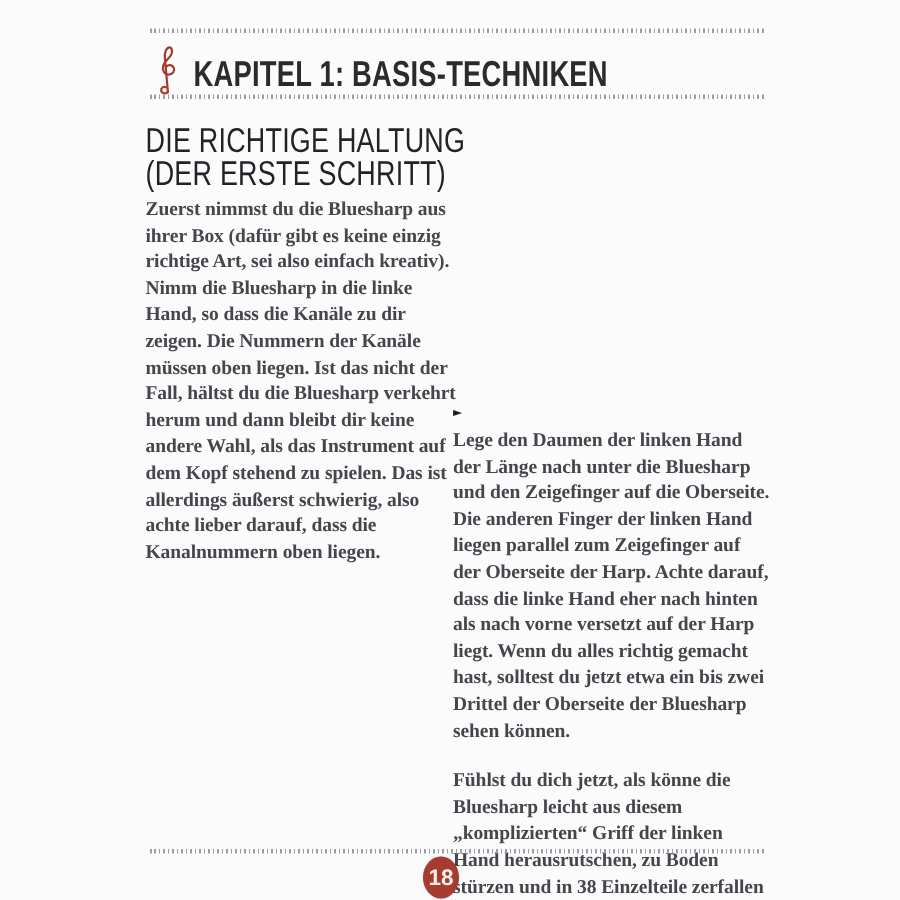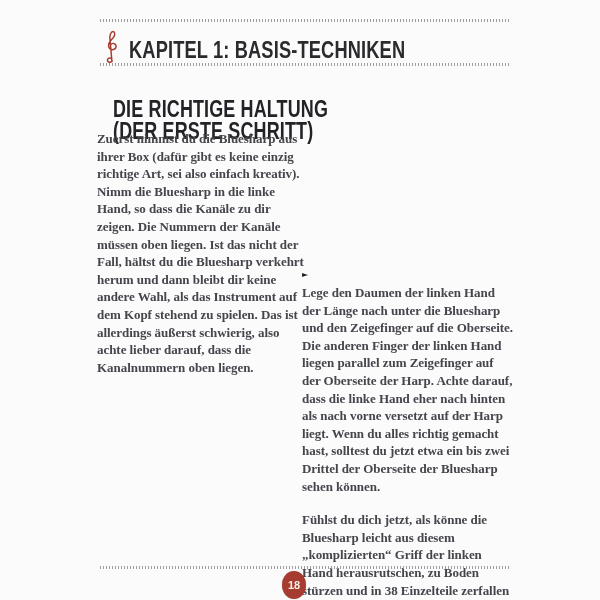--- a/index.html
+++ b/index.html
@@ -24,44 +24,44 @@
   }
   .clef-icon{width:17px;height:36px;flex:0 0 auto;}
   .chapter-title{
     font-family:"Liberation Sans","DejaVu Sans",sans-serif;
     font-weight:700;font-size:24px;color:#2b2b2e;
     letter-spacing:0.2px;white-space:nowrap;
   }
   .condensed{display:inline-block;transform:scaleX(0.76);transform-origin:0 50%;}
   
   .section-heading{
-    position:absolute;left:97px;top:82px;margin:16px;
+    position:absolute;left:97px;top:82px;margin:0;
     font-family:"Liberation Sans","DejaVu Sans",sans-serif;
-    font-weight:700;font-size:23px;line-height:22px;color:#232327;
+    font-weight:400;font-size:23px;line-height:22px;color:#232327;
     letter-spacing:0.2px;
   }
   .section-heading span{display:block;white-space:nowrap;transform:scaleX(0.78);transform-origin:0 50%;}
   
   .col{position:absolute;width:213px;font-size:13px;line-height:17.6px;color:#45454c;letter-spacing:-0.05px;}
   .col p{margin:0 0 16px 0;font-weight:bold;}
   .col-left{left:97px;top:130px;}
   .col-right{left:302px;top:270px;}
   .subhead{
     display:flex;align-items:center;gap:7px;
     font-weight:700;font-size:15px;color:#1c1c20;margin:0 0 6px 0;
   }
   .subhead .marker{
     font-family:"DejaVu Sans",sans-serif;font-size:8px;color:#1c1c20;
     line-height:1;position:relative;top:1px;
   }
   
   .page-badge{
     position:absolute;left:282px;top:571px;width:24px;height:28px;border-radius:50%;
     background:#a63c2f;color:#f8efe6;
-    font-family:"Liberation Sans","DejaVu Sans",sans-serif;font-weight:700;font-size:11px;
+    font-family:"Liberation Sans","DejaVu Sans",sans-serif;font-weight:700;font-size:15px;
     display:flex;align-items:center;justify-content:center;
     box-shadow:0 0 1px rgba(0,0,0,.25);
   }
 </style>
 </head>
 <body>
 
 <div class="page">
 
   <div class="dotted rule-top"></div>

